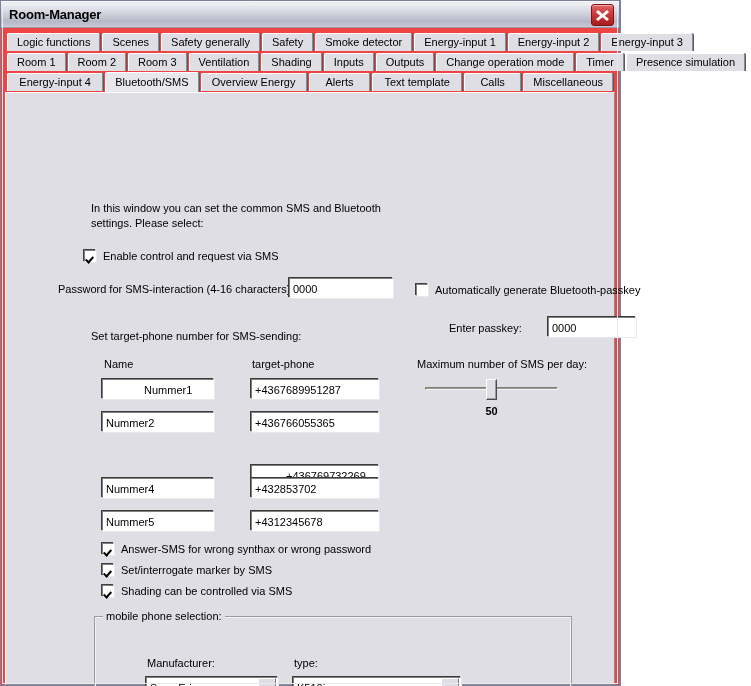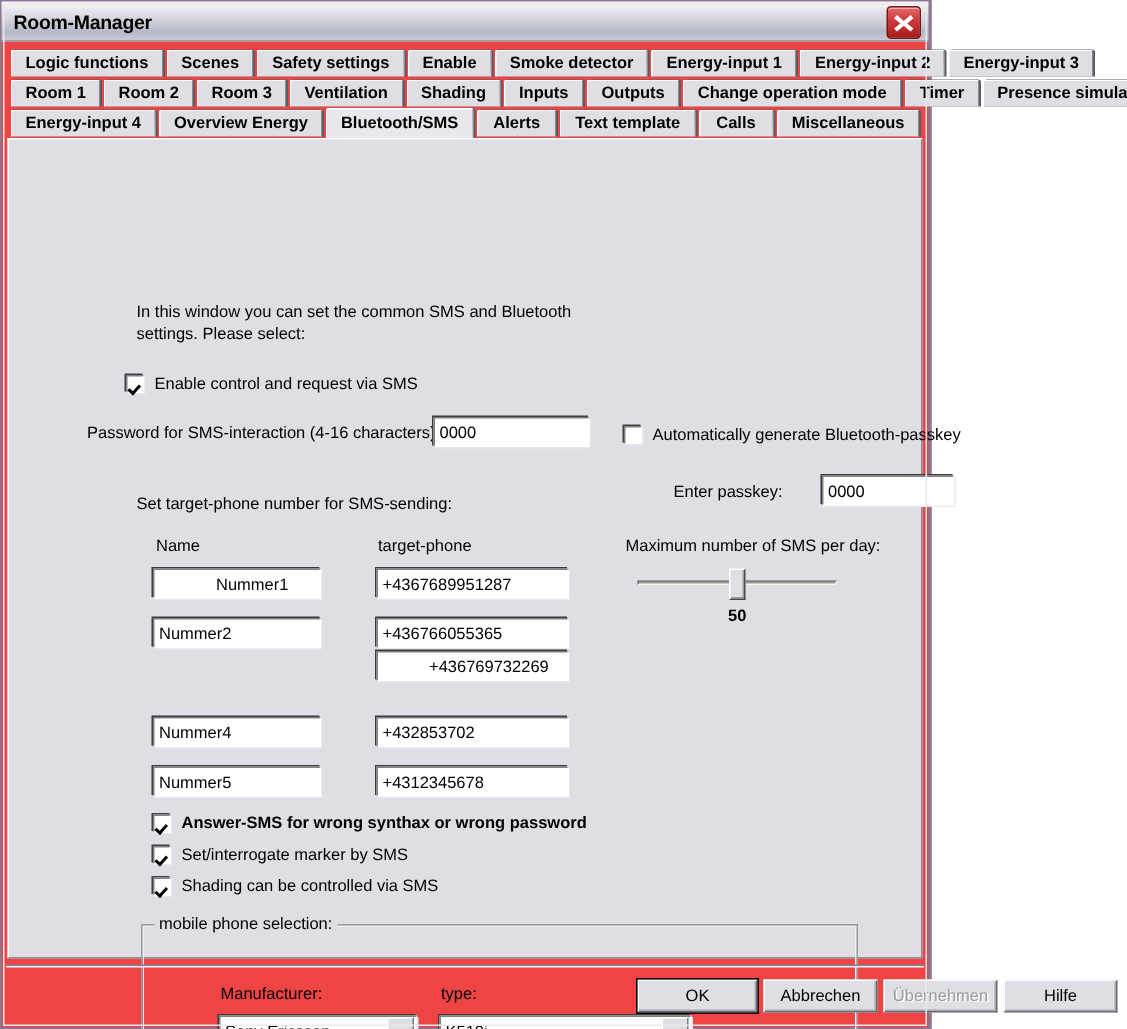--- a/index.html
+++ b/index.html
@@ -85,21 +85,20 @@
     background: #dedee4;
     border: 1px solid #ffffff;
     border-right-color: #8b8b92;
     border-bottom: none;
     border-radius: 2px 2px 0 0;
     font-size: 11px;
     white-space: nowrap;
     cursor: pointer;
     text-align: center;
     box-shadow: 1px 0 0 #5a5a60;
-    font-weight: bold;
   }
   .tab.active {
     background: #e7e7ec;
     height: 20px;
     line-height: 19px;
     margin-bottom: -1px;
     position: relative;
     z-index: 3;
     box-shadow: 1px 0 0 #5a5a60;
   }
@@ -276,43 +275,43 @@
       <svg width="17" height="15" viewBox="0 0 17 15" aria-hidden="true">
         <path d="M4 3 L8.5 7 L13 3 L15 5.2 L10.8 8.7 L15 12 L13 14 L8.5 10.2 L4 14 L2 12 L6.2 8.7 L2 5.2 Z" fill="#ffffff"></path>
       </svg>
     </div>
   </div>
 
   <div class="tabstrip">
     <div class="tabrow">
       <div class="tab" style="width:116px">Logic functions</div>
       <div class="tab" style="width:75px">Scenes</div>
-      <div class="tab" style="width:113px">Safety settings</div>
-      <div class="tab" style="width:67px">Enable</div>
+      <div class="tab" style="width:113px">Safety generally</div>
+      <div class="tab" style="width:67px">Safety</div>
       <div class="tab" style="width:115px">Smoke detector</div>
       <div class="tab" style="width:105px">Energy-input 1</div>
       <div class="tab" style="width:105px">Energy-input 2</div>
       <div class="tab" style="width:112px;margin-right:0">Energy-input 3</div>
     </div>
     <div class="tabrow">
       <div class="tab" style="width:60px">Room 1</div>
       <div class="tab" style="width:60px">Room 2</div>
       <div class="tab" style="width:60px">Room 3</div>
       <div class="tab" style="width:85px">Ventilation</div>
       <div class="tab" style="width:65px">Shading</div>
       <div class="tab" style="width:57px">Inputs</div>
       <div class="tab" style="width:63px">Outputs</div>
       <div class="tab" style="width:155px">Change operation mode</div>
       <div class="tab" style="width:57px">Timer</div>
       <div class="tab" style="width:132px;margin-right:0">Presence simulation</div>
     </div>
     <div class="tabrow">
       <div class="tab" style="width:122px">Energy-input 4</div>
+      <div class="tab active" style="width:113px">Bluetooth/SMS</div>
       <div class="tab" style="width:135px">Overview Energy</div>
-      <div class="tab active" style="width:113px">Bluetooth/SMS</div>
       <div class="tab" style="width:76px">Alerts</div>
       <div class="tab" style="width:113px">Text template</div>
       <div class="tab" style="width:70px">Calls</div>
       <div class="tab" style="width:109px;margin-right:0">Miscellaneous</div>
     </div>
   </div>
 
   <div class="tabpanel">
 
     <div class="lbl" style="left:85px; top:108px; width:330px; white-space:normal; line-height:15px;">In this window you can set the common SMS and Bluetooth settings. Please select:</div>
@@ -337,36 +336,36 @@
 
     <div class="lbl" style="left:98px; top:265px;">Name</div>
     <div class="lbl" style="left:246px; top:265px;">target-phone</div>
 
     <input class="tf" style="left: 96px; top: 286px; width: 112px; padding-left: 41px;" value="Nummer1">
     <input class="tf" style="left: 245px; top: 286px; width: 128px;" value="+4367689951287">
 
     <input class="tf" style="left: 96px; top: 319px; width: 112px;" value="Nummer2">
     <input class="tf" style="left: 245px; top: 319px; width: 128px;" value="+436766055365">
 
-    <input class="tf" style="left: 245px; top: 341px; width: 128px; padding-left: 34px;" value="+436769732269">
+    <input class="tf" style="left: 245px; top: 372px; width: 128px; padding-left: 34px;" value="+436769732269">
 
     <input class="tf" style="left: 96px; top: 385px; width: 112px;" value="Nummer4">
     <input class="tf" style="left: 245px; top: 385px; width: 128px;" value="+432853702">
 
     <input class="tf" style="left: 96px; top: 418px; width: 112px;" value="Nummer5">
     <input class="tf" style="left: 245px; top: 418px; width: 128px;" value="+4312345678">
 
     <div class="lbl" style="left:411px; top:265px;">Maximum number of SMS per day:</div>
     <div class="slider" style="left:419px; top:286px; width:133px; height:45px;">
       <div class="slider-track" style="width:133px;"></div>
       <div class="slider-thumb" style="left:61px;"></div>
       <div class="slider-value">50</div>
     </div>
 
-    <div class="cb-wrap" style="left:96px; top:450px;font-weight:bold;">
+    <div class="cb-wrap" style="left:96px; top:450px;">
       <span class="cb checked"></span>
       <span class="cb-label">Answer-SMS for wrong synthax or wrong password</span>
     </div>
     <div class="cb-wrap" style="left:96px; top:471px;">
       <span class="cb checked"></span>
       <span class="cb-label">Set/interrogate marker by SMS</span>
     </div>
     <div class="cb-wrap" style="left:96px; top:492px;">
       <span class="cb checked"></span>
       <span class="cb-label">Shading can be controlled via SMS</span>
@@ -385,20 +384,14 @@
       <div class="combo" style="left:198px; top:60px; width:168px;">
         <span class="combo-text">K510i</span>
         <span class="combo-arrow">
             <i></i>
           </span>
       </div>
     </div>
 
   </div>
 
-  <div class="bottombar">
-    <div class="btn default" style="left:421px; width:80px;">OK</div>
-    <div class="btn" style="left:505px; width:76px;">Abbrechen</div>
-    <div class="btn disabled" style="left:585px; width:76px;">Übernehmen</div>
-    <div class="btn" style="left:665px; width:76px;">Hilfe</div>
-  </div>
 
 </div>
 
 </body></html>

